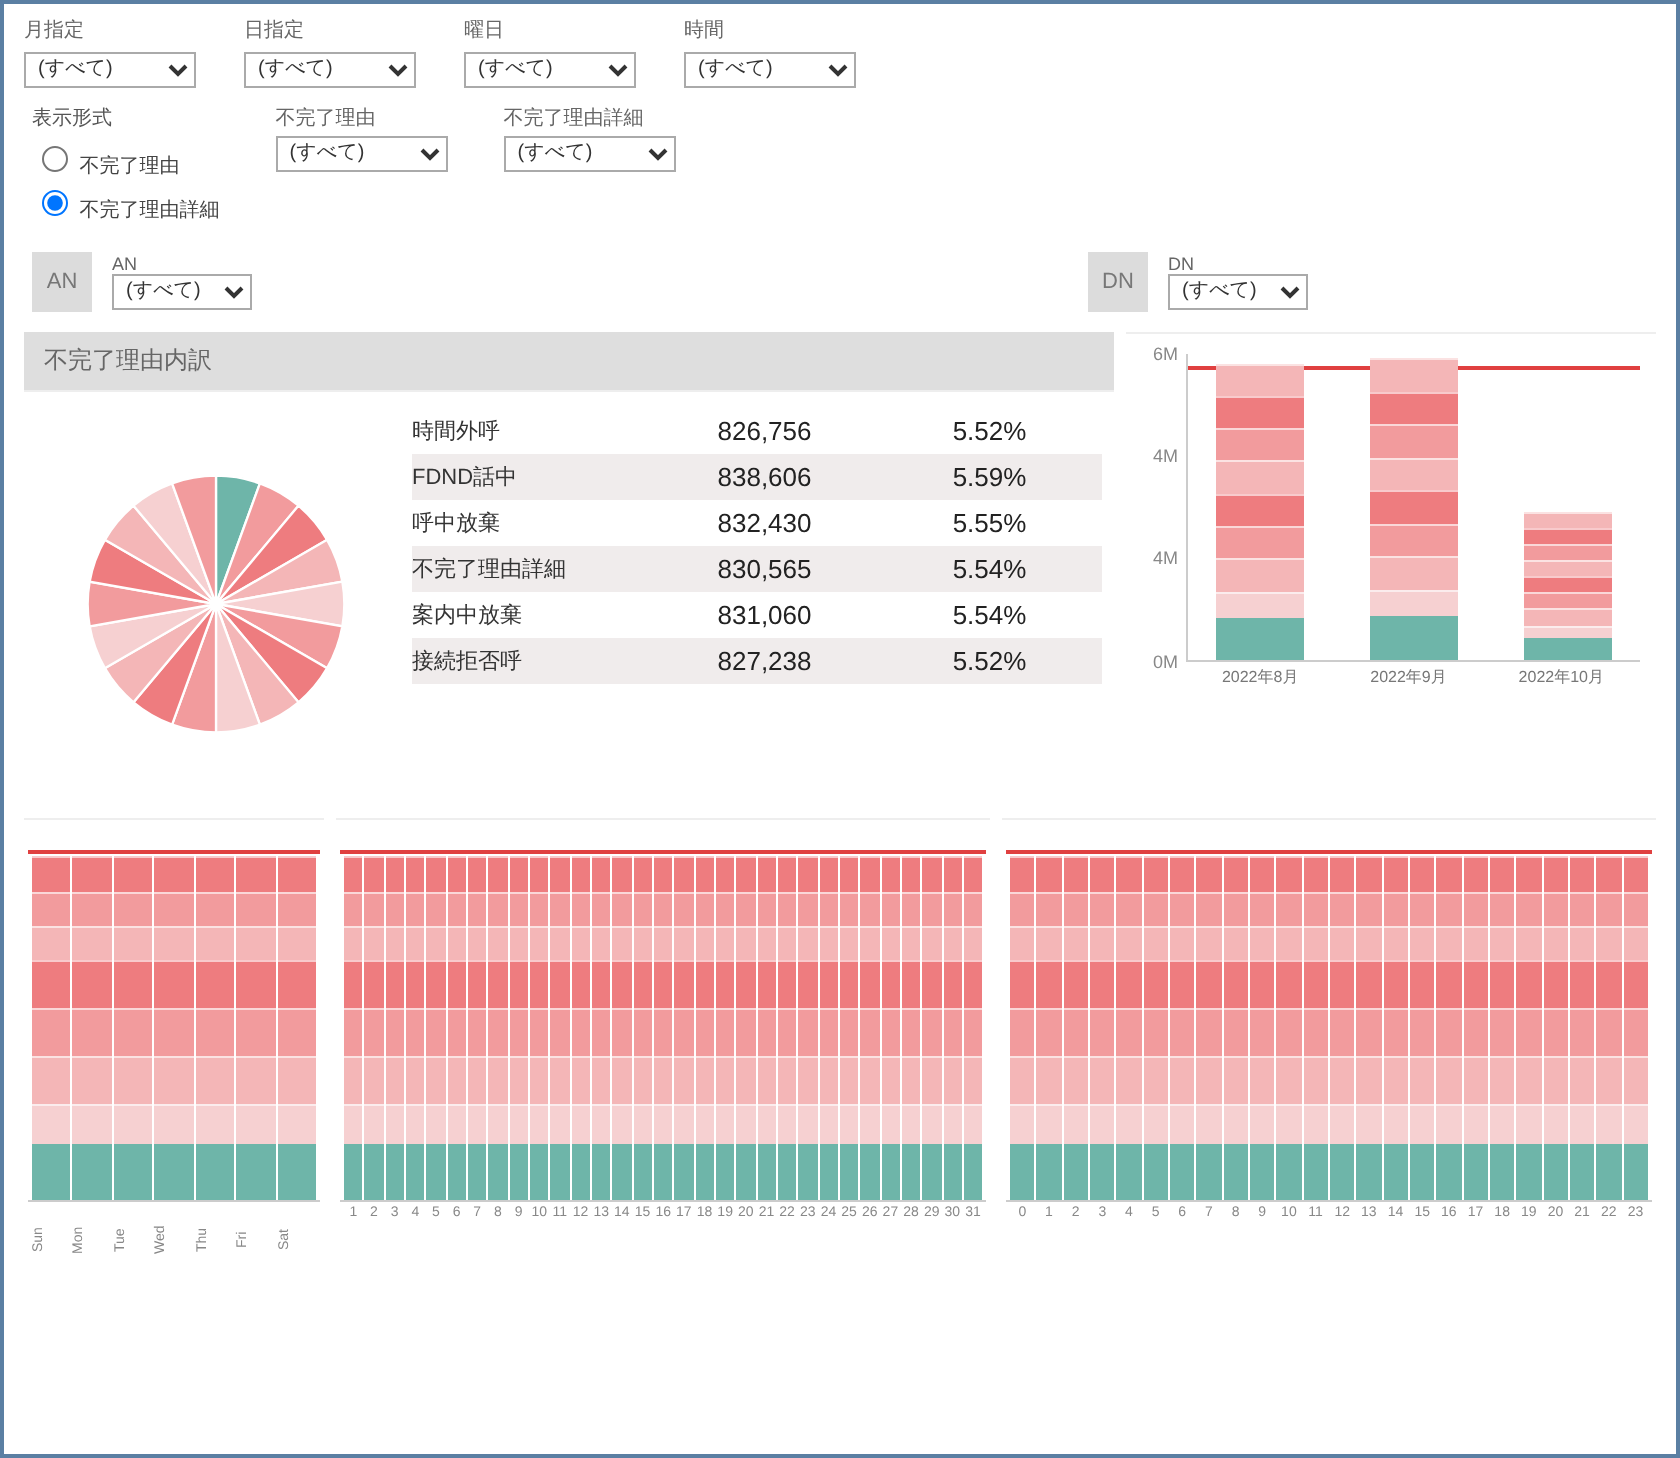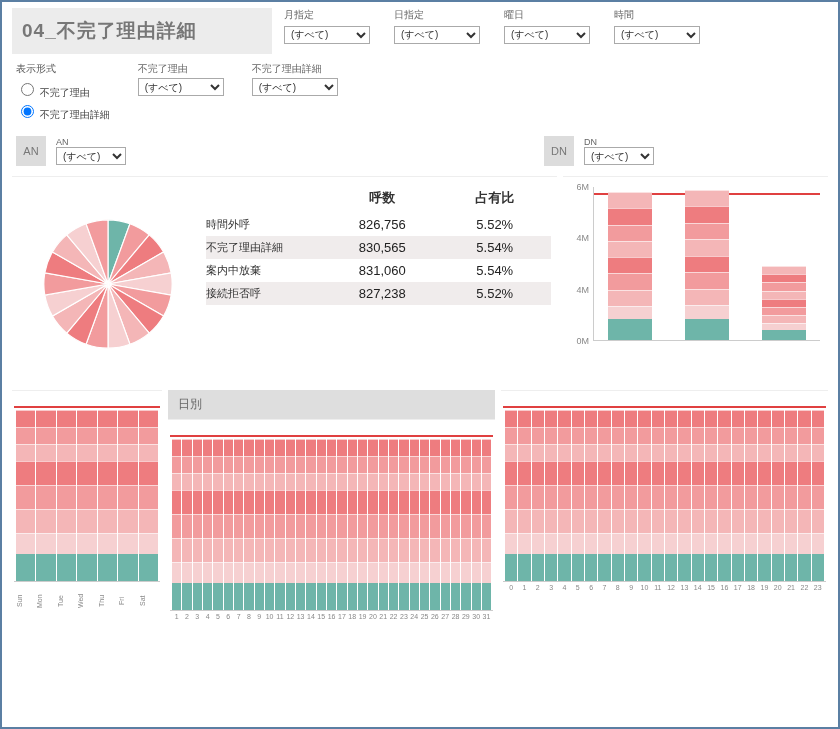--- a/index.html
+++ b/index.html
@@ -88,23 +88,20 @@
   
   .pie-svg{width:140px;height:140px;}
   .slice{stroke:#fff;stroke-width:1;}
 </style>
 </head>
 <body>
 
 <div class="frame">
 
   <div class="top">
-    <div class="title-box">
-      <h1>04_不完了理由詳細</h1>
-    </div>
     <div class="filters-top">
       <div class="fgroup">
         <label>月指定</label>
         <select class="wide"><option>(すべて)</option></select>
       </div>
       <div class="fgroup">
         <label>日指定</label>
         <select class="wide"><option>(すべて)</option></select>
       </div>
       <div class="fgroup">
@@ -147,20 +144,21 @@
     <div class="ansel">
       <span>DN</span>
       <select class="sm"><option>(すべて)</option></select>
     </div>
     <div style="flex:0 0 160px"></div>
   </div>
 
   <div class="panels">
 
     <div class="panel">
+      <div class="panel-h">不完了理由内訳</div>
       <div class="panel-b bk-body">
         <div class="pie-wrap">
           <svg class="pie-svg" viewBox="-60 -60 120 120" id="pie-svg">
               <path d="M0 0 L3.3677786976552213e-15 -55 A55 55 0 0 1 18.811107882911784 -51.683094143224956 Z" class="slice" fill="#6eb5a9"></path>
               <path d="M0 0 L18.811107882911784 -51.683094143224956 A55 55 0 0 1 35.353318532759666 -42.13244437154379 Z" class="slice" fill="#f29b9d"></path>
               <path d="M0 0 L35.353318532759666 -42.13244437154379 A55 55 0 0 1 47.63139720814413 -27.499999999999996 Z" class="slice" fill="#ee7c7f"></path>
               <path d="M0 0 L47.63139720814413 -27.499999999999996 A55 55 0 0 1 54.16442641567144 -9.550649771681169 Z" class="slice" fill="#f4b6b7"></path>
               <path d="M0 0 L54.16442641567144 -9.550649771681169 A55 55 0 0 1 54.16442641567144 9.550649771681169 Z" class="slice" fill="#f6d0d1"></path>
               <path d="M0 0 L54.16442641567144 9.550649771681169 A55 55 0 0 1 47.63139720814413 27.499999999999996 Z" class="slice" fill="#f29b9d"></path>
               <path d="M0 0 L47.63139720814413 27.499999999999996 A55 55 0 0 1 35.353318532759666 42.13244437154379 Z" class="slice" fill="#ee7c7f"></path>
@@ -171,30 +169,35 @@
               <path d="M0 0 L-35.353318532759666 42.13244437154379 A55 55 0 0 1 -47.63139720814413 27.499999999999996 Z" class="slice" fill="#f4b6b7"></path>
               <path d="M0 0 L-47.63139720814413 27.499999999999996 A55 55 0 0 1 -54.16442641567144 9.550649771681165 Z" class="slice" fill="#f6d0d1"></path>
               <path d="M0 0 L-54.16442641567144 9.550649771681165 A55 55 0 0 1 -54.16442641567144 -9.550649771681176 Z" class="slice" fill="#f29b9d"></path>
               <path d="M0 0 L-54.16442641567144 -9.550649771681176 A55 55 0 0 1 -47.63139720814412 -27.500000000000007 Z" class="slice" fill="#ee7c7f"></path>
               <path d="M0 0 L-47.63139720814412 -27.500000000000007 A55 55 0 0 1 -35.35331853275967 -42.132444371543784 Z" class="slice" fill="#f4b6b7"></path>
               <path d="M0 0 L-35.35331853275967 -42.132444371543784 A55 55 0 0 1 -18.811107882911816 -51.68309414322495 Z" class="slice" fill="#f6d0d1"></path>
               <path d="M0 0 L-18.811107882911816 -51.68309414322495 A55 55 0 0 1 -1.0103336092965664e-14 -55 Z" class="slice" fill="#f29b9d"></path>
             </svg>
         </div>
         <div class="bk-table">
-          <div class="bk-head">
-            <div class="c1"></div>
-            <div class="c2">呼数</div>
-            <div class="c3">占有比</div>
-          </div>
           <div id="bk-rows">
               <div class="bk-row">
                 <div class="c1">時間外呼</div>
                 <div class="c2">826,756</div>
                 <div class="c3">5.52%</div>
+              </div>
+              <div class="bk-row">
+                <div class="c1">FDND話中</div>
+                <div class="c2">838,606</div>
+                <div class="c3">5.59%</div>
+              </div>
+              <div class="bk-row">
+                <div class="c1">呼中放棄</div>
+                <div class="c2">832,430</div>
+                <div class="c3">5.55%</div>
               </div>
               <div class="bk-row">
                 <div class="c1">不完了理由詳細</div>
                 <div class="c2">830,565</div>
                 <div class="c3">5.54%</div>
               </div>
               <div class="bk-row">
                 <div class="c1">案内中放棄</div>
                 <div class="c2">831,060</div>
                 <div class="c3">5.54%</div>
@@ -249,20 +252,25 @@
                   <div class="seg p1" style="height: 11%;"></div>
                   <div class="seg p2" style="height: 11%;"></div>
                   <div class="seg p3" style="height: 11%;"></div>
                   <div class="seg p1" style="height: 11%;"></div>
                   <div class="seg p2" style="height: 11%;"></div>
                   <div class="seg p3" style="height: 11%;"></div>
                   <div class="seg p1" style="height: 11%;"></div>
                 </div>
               </div>
           </div>
+          <div class="mon-xlabels" id="mon-x">
+              <span>2022年8月</span>
+              <span>2022年9月</span>
+              <span>2022年10月</span>
+            </div>
         </div>
       </div>
     </div>
   </div>
 
   <div class="bottom">
     <div class="panel">
       <div class="panel-b mini-body">
         <div class="mini-chart">
           <div class="mini-line" style="top:6%"></div>
@@ -344,21 +352,20 @@
             <span>Mon</span>
             <span>Tue</span>
             <span>Wed</span>
             <span>Thu</span>
             <span>Fri</span>
             <span>Sat</span>
           </div>
       </div>
     </div>
     <div class="panel">
-      <div class="panel-h">日別</div>
       <div class="panel-b mini-body">
         <div class="mini-chart">
           <div class="mini-line" style="top:6%"></div>
           <div class="mini-bars" id="day-bars">
               <div class="mini-bar" style="height: 92%;">
                 <div class="seg teal" style="height: 16%;"></div>
                 <div class="seg p4" style="height: 12%;"></div>
                 <div class="seg p1" style="height: 14%;"></div>
                 <div class="seg p2" style="height: 14%;"></div>
                 <div class="seg p3" style="height: 14%;"></div>

